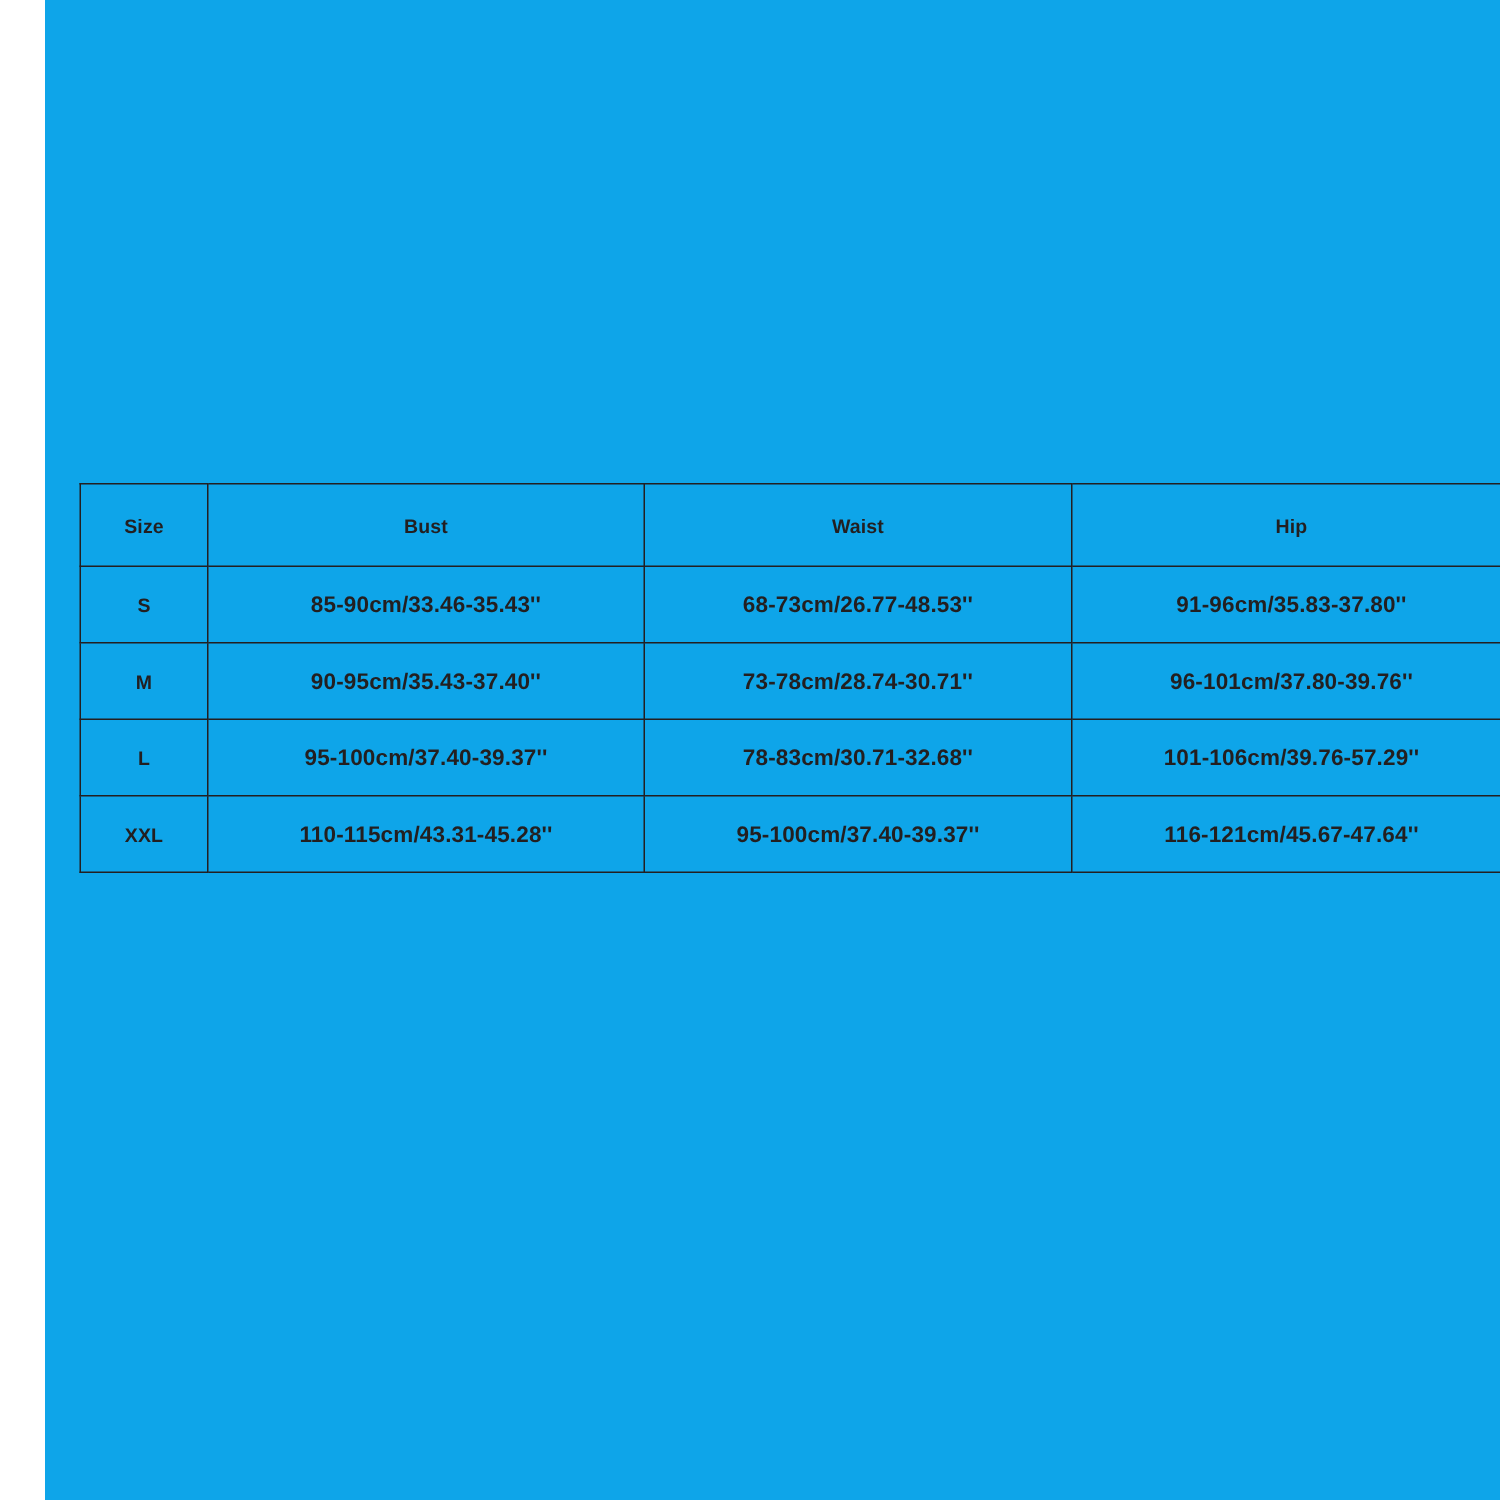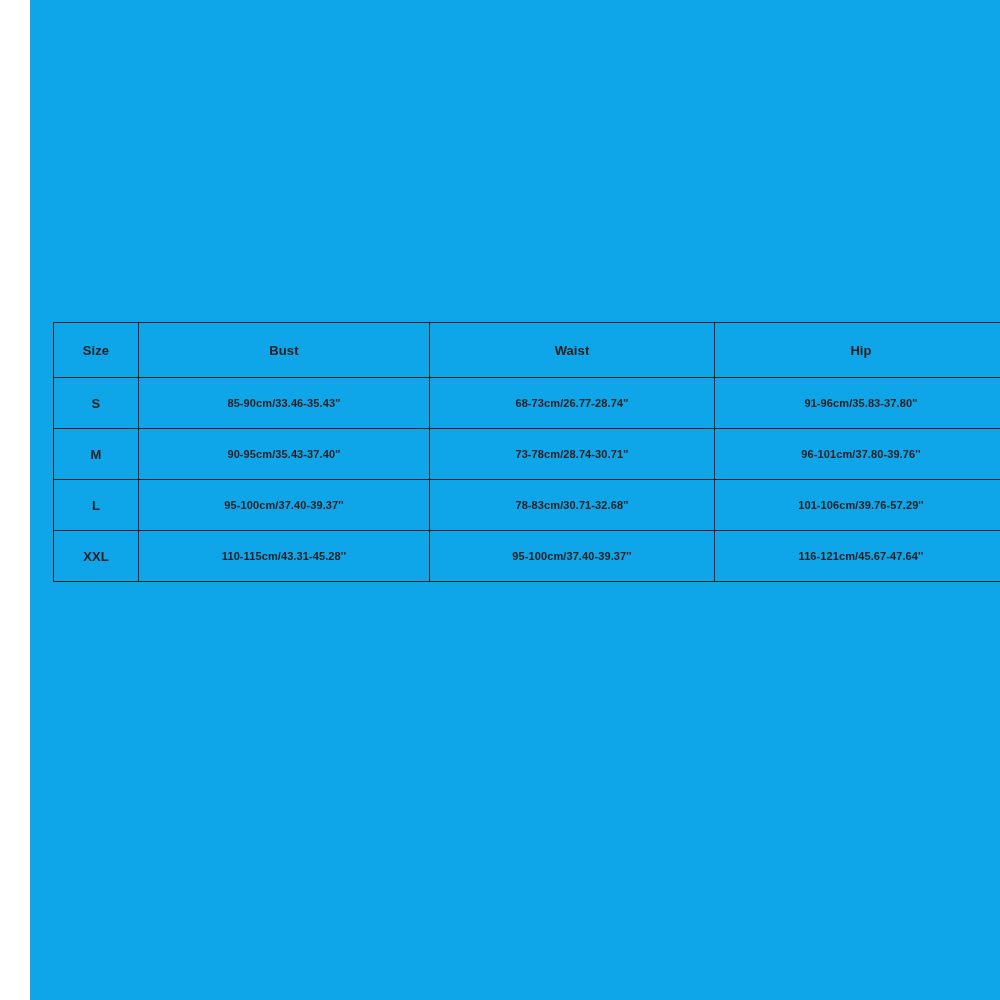--- a/index.html
+++ b/index.html
@@ -38,21 +38,21 @@
   table.size-chart col.c-size  { width: 85px; }
   table.size-chart col.c-bust  { width: 291px; }
   table.size-chart col.c-waist { width: 285px; }
   table.size-chart col.c-hip   { width: 293px; }
 
   table.size-chart th,
   table.size-chart td {
     border: 1px solid #231f20;
     text-align: center;
     vertical-align: middle;
-    font-size: 11px;
+    font-size: 15px;
     font-weight: bold;
     color: #231f20;
     letter-spacing: 0.1px;
     padding: 0;
   }
   table.size-chart thead th {
     height: 54px;
     font-size: 13px;
   }
   table.size-chart tbody td {
@@ -79,21 +79,21 @@
           <th>Size</th>
           <th>Bust</th>
           <th>Waist</th>
           <th>Hip</th>
         </tr>
       </thead>
       <tbody>
         <tr>
           <td class="size-cell">S</td>
           <td>85-90cm/33.46-35.43''</td>
-          <td>68-73cm/26.77-28.74''</td>
+          <td>68-73cm/26.77-48.53''</td>
           <td>91-96cm/35.83-37.80''</td>
         </tr>
         <tr>
           <td class="size-cell">M</td>
           <td>90-95cm/35.43-37.40''</td>
           <td>73-78cm/28.74-30.71''</td>
           <td>96-101cm/37.80-39.76''</td>
         </tr>
         <tr>
           <td class="size-cell">L</td>

